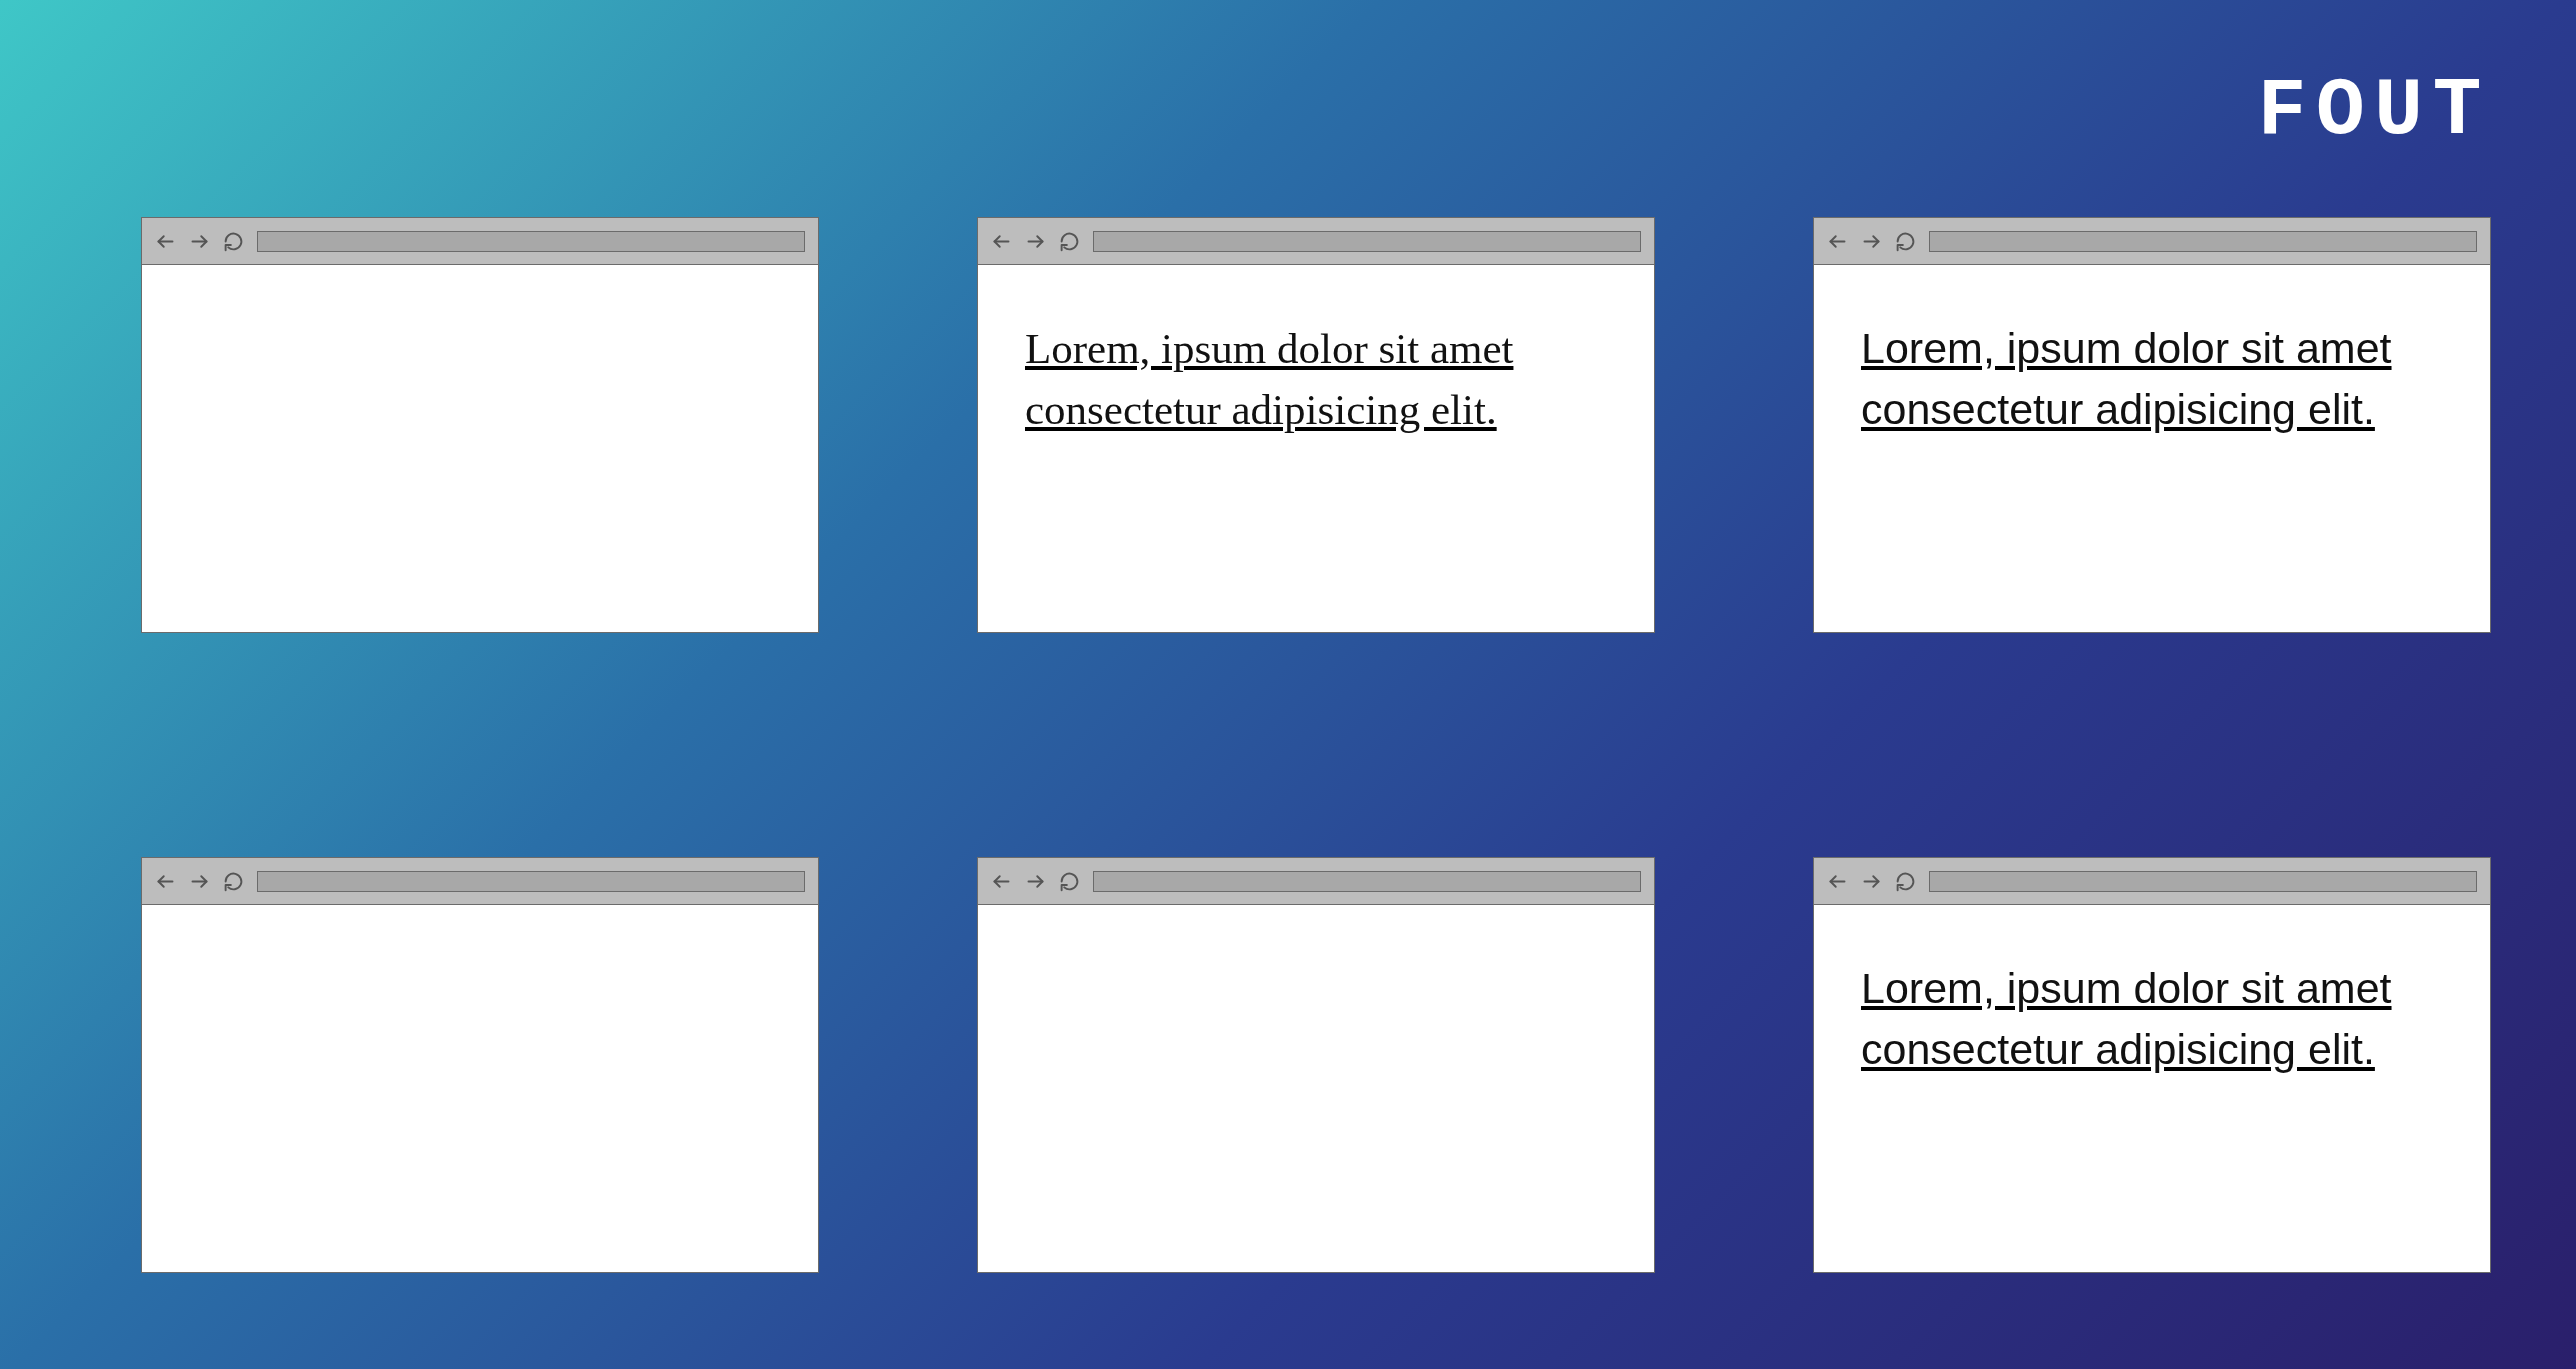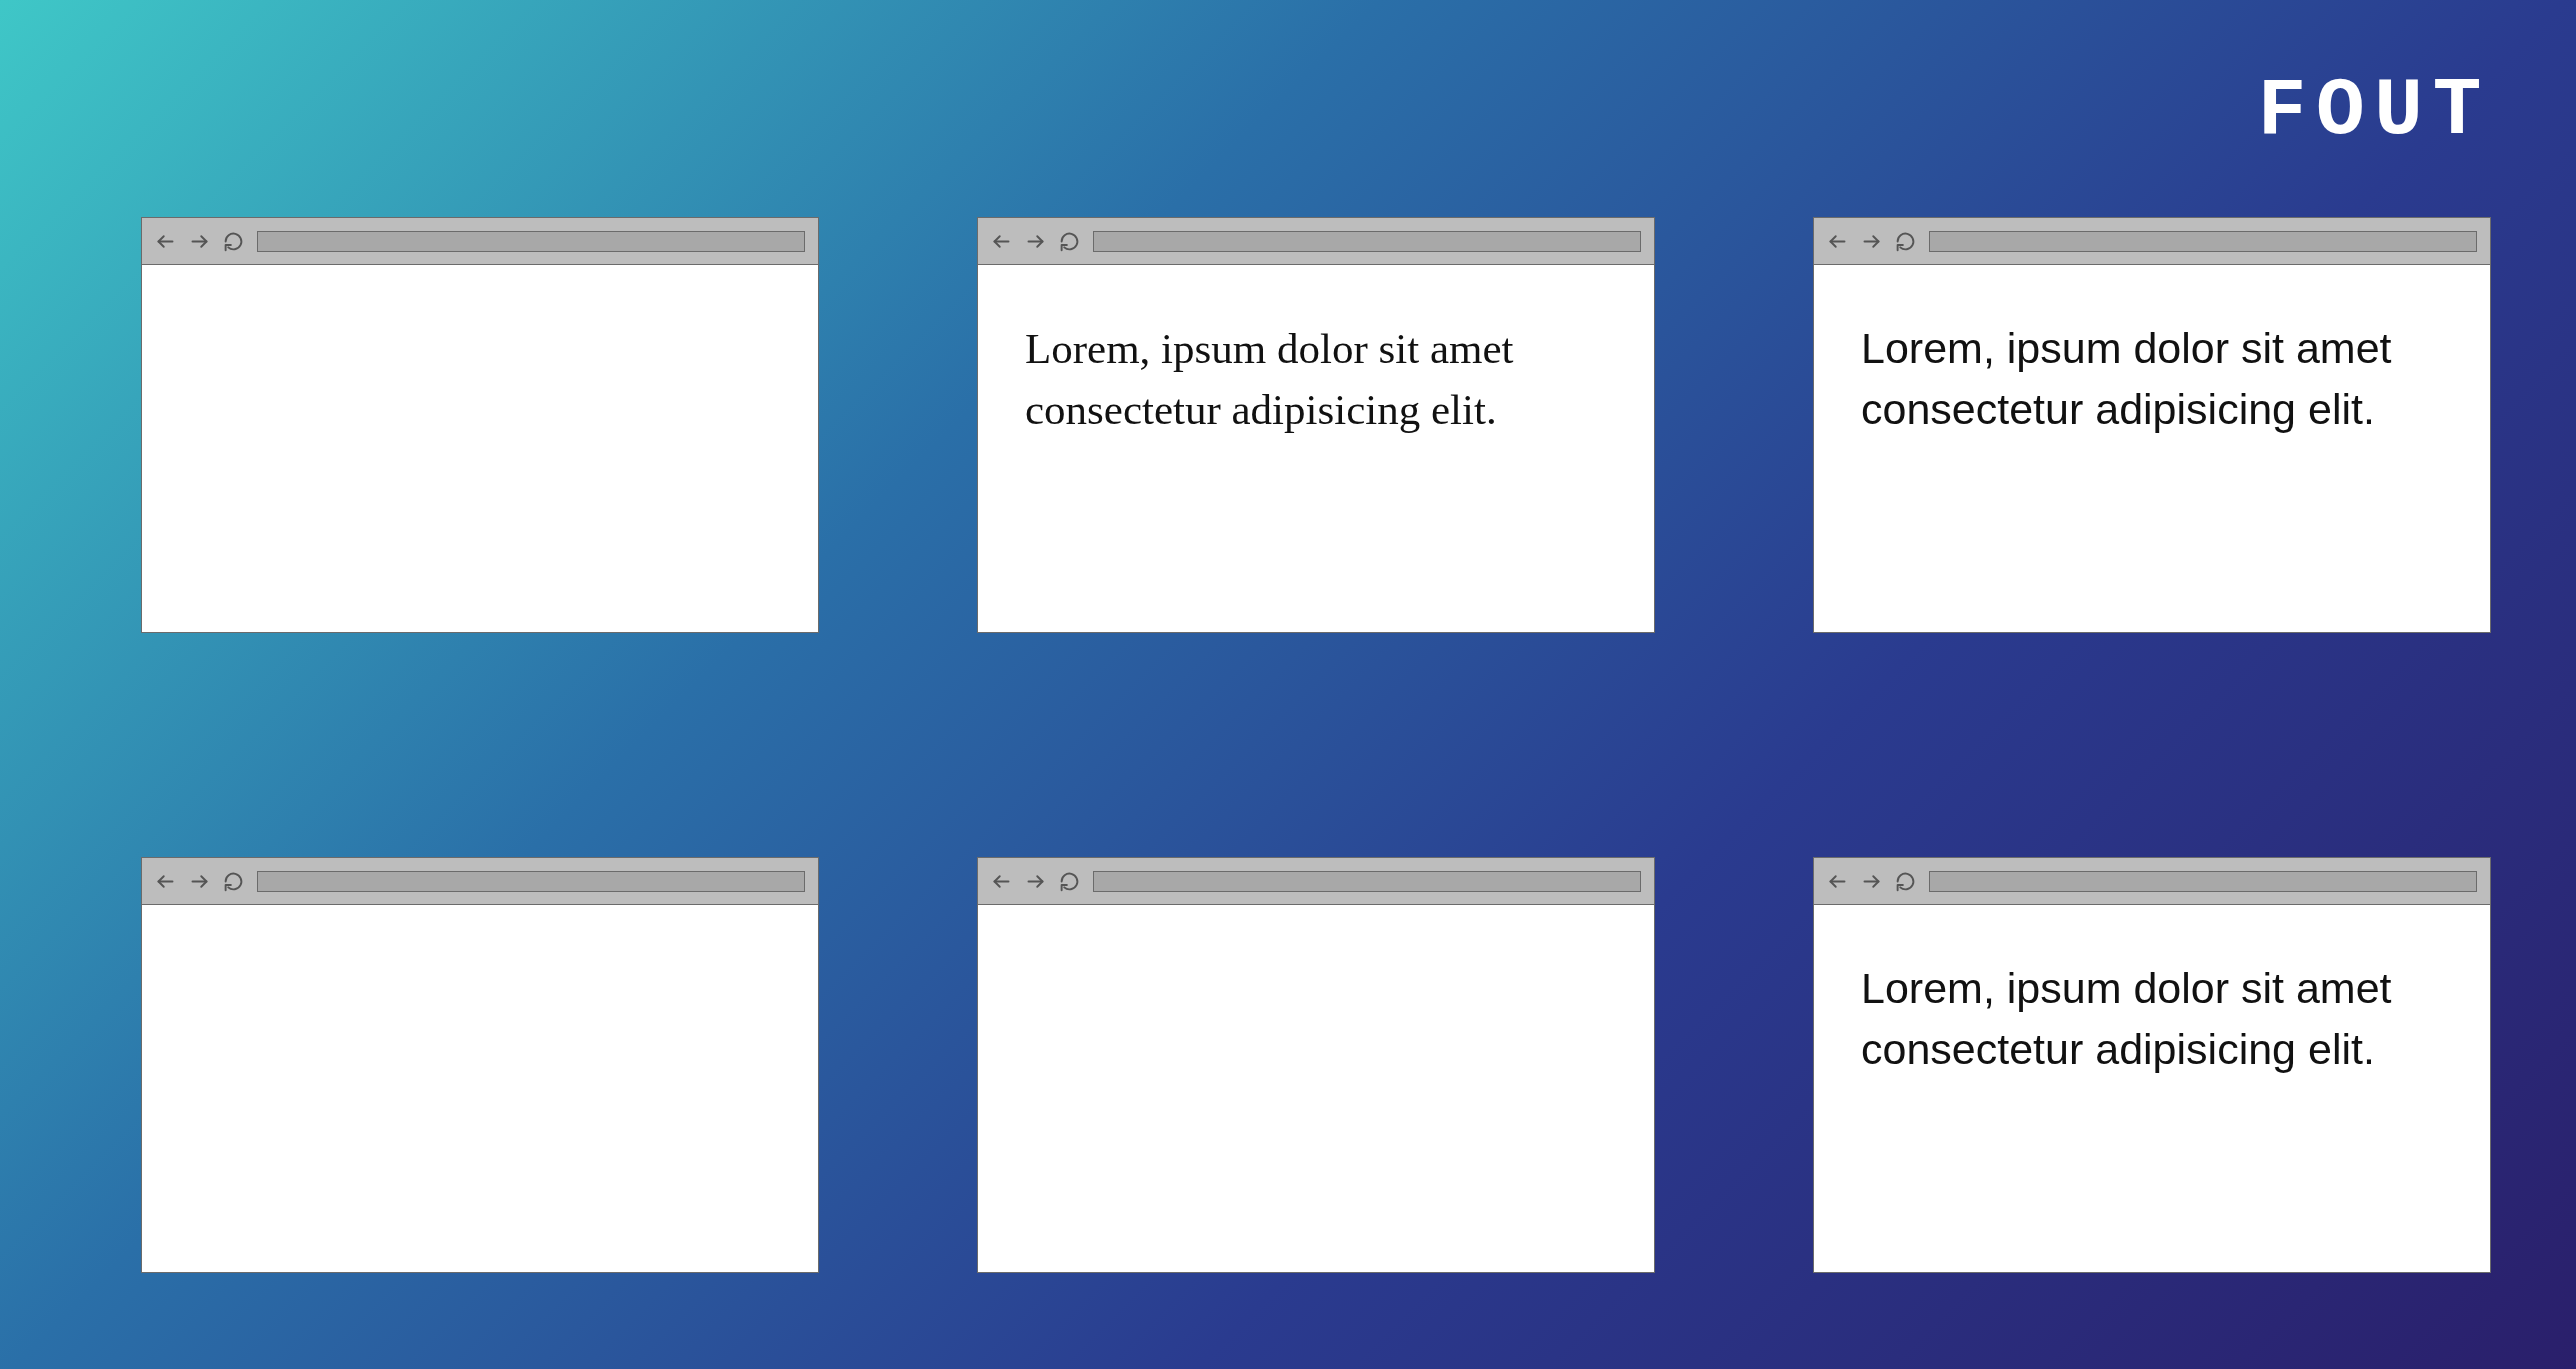--- a/index.html
+++ b/index.html
@@ -65,20 +65,21 @@
   .nav-icon svg { display: block; }
   .url-bar {
     flex: 1;
     height: 21px;
     background: #a8a8a8;
     border: 0.9px solid #6b6b6b;
   }
   .browser-body {
     flex: 1;
     padding: 53px 47px 15px 47px;
+    text-decoration: underline;
   }
   .body-text {
     font-size: 43px;
     line-height: 1.42;
     color: #111;
   }
   .serif { font-family: Georgia, 'Times New Roman', serif; }
   .sans  { font-family: -apple-system, 'Segoe UI', Arial, Helvetica, sans-serif; font-weight: 500; }
 
   @media (max-width: 2576px) {

